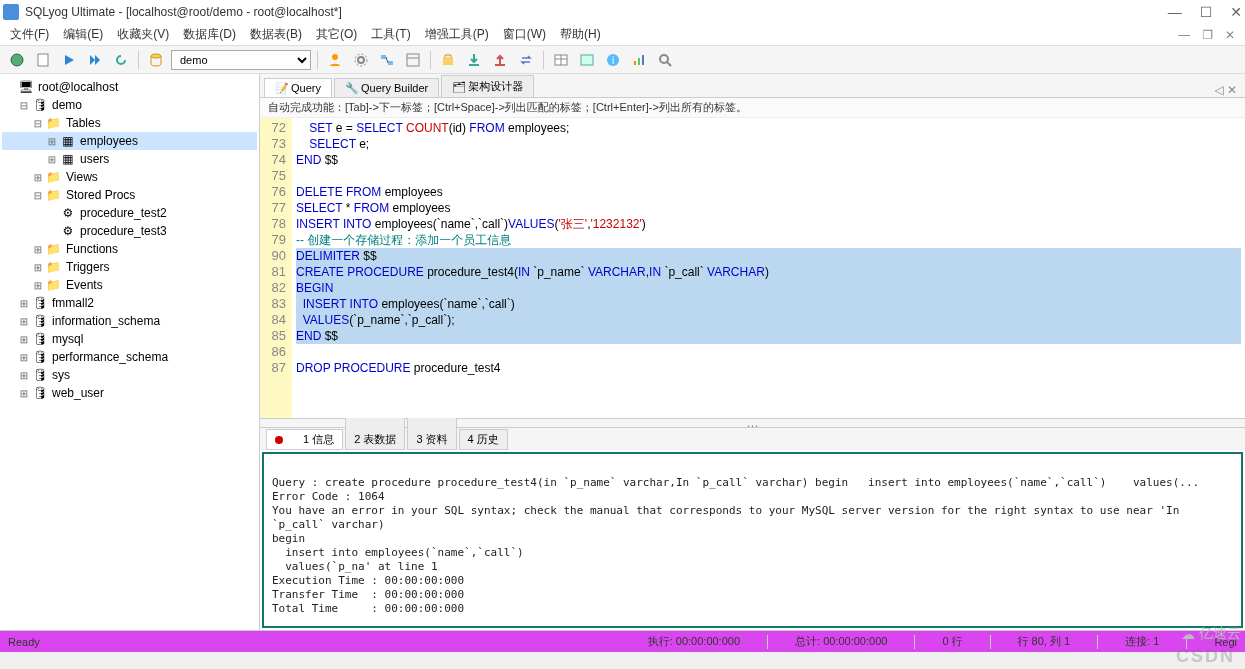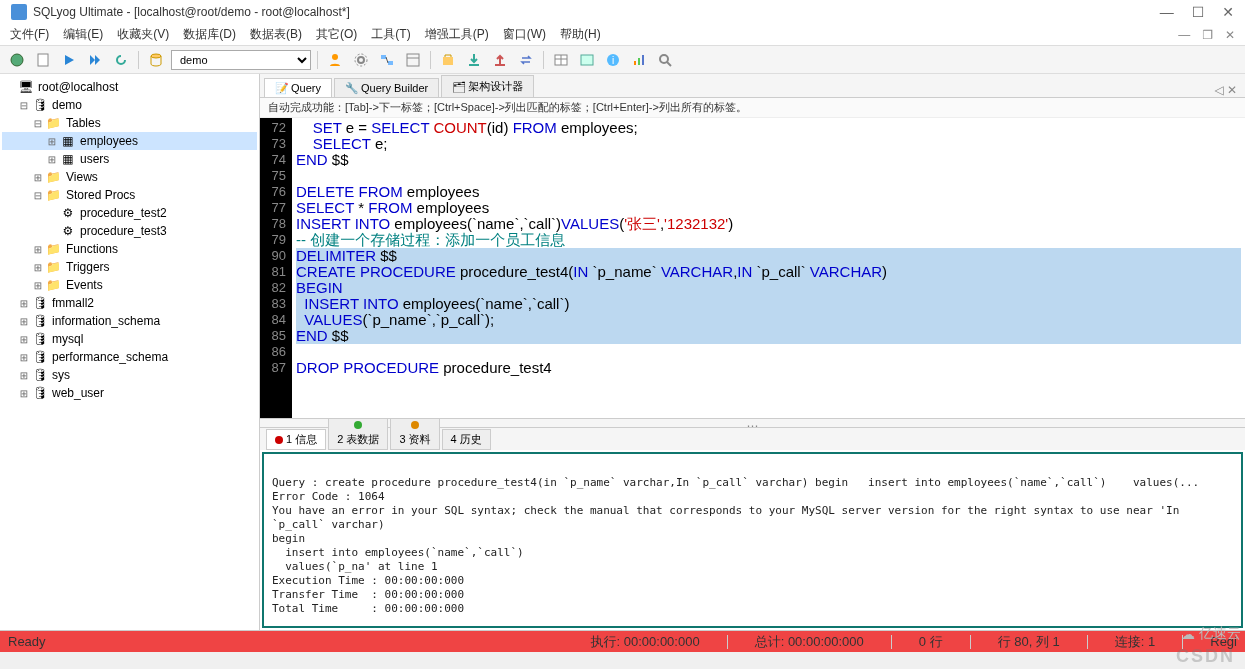--- a/index.html
+++ b/index.html
@@ -1,17 +1,17 @@
 <!DOCTYPE html>
 <html><head>
 <meta charset="utf-8">
 <style>
 * { margin: 0; padding: 0; box-sizing: border-box; font-family: "Microsoft YaHei", Tahoma, sans-serif; }
 body { width: 1245px; height: 669px; background: #f0f0f0; font-size: 12px; overflow: hidden; }
-.titlebar { height: 24px; background: #fff; display: flex; align-items: center; padding: 0 11px; color: #333; }
+.titlebar { height: 24px; background: #fff; display: flex; align-items: center; padding: 0 3px; color: #333; }
 .titlebar .logo { width: 16px; height: 16px; background: #4a90d9; border-radius: 2px; margin-right: 6px; }
 .titlebar .controls { margin-left: auto; display: flex; gap: 18px; color: #666; font-size: 14px; }
 .titlebar .controls span { cursor: pointer; }
 .menubar { height: 22px; background: #fff; display: flex; align-items: center; padding: 0 6px; gap: 6px; color: #333; border-bottom: 1px solid #ddd; }
 .menubar span { padding: 2px 4px; cursor: pointer; }
 .menubar .mdi { margin-left: auto; display: flex; gap: 4px; color: #888; }
 .toolbar { height: 28px; background: #f5f5f5; display: flex; align-items: center; padding: 2px 6px; gap: 4px; border-bottom: 1px solid #ddd; }
 .tbtn { width: 22px; height: 22px; display: flex; align-items: center; justify-content: center; cursor: pointer; border-radius: 2px; }
 .tbtn svg { width: 16px; height: 16px; }
 .tsep { width: 1px; height: 18px; background: #ccc; margin: 0 2px; }
@@ -24,36 +24,36 @@
 .ticon { width: 16px; height: 16px; margin-right: 4px; display: inline-flex; align-items: center; justify-content: center; }
 .ind0 { padding-left: 2px; } .ind1 { padding-left: 16px; } .ind2 { padding-left: 30px; } .ind3 { padding-left: 44px; }
 .main { flex: 1; display: flex; flex-direction: column; background: #fff; }
 .qtabs { height: 24px; display: flex; align-items: flex-end; background: #f5f5f5; border-bottom: 1px solid #ccc; padding-left: 4px; }
 .qtab { padding: 3px 10px; border: 1px solid #ccc; border-bottom: none; background: #fff; margin-right: 2px; font-size: 11px; cursor: pointer; display: flex; align-items: center; gap: 4px; }
 .qtab.inactive { background: #eee; }
 .qtab .qi { width: 12px; height: 12px; }
 .qtabs .close { margin-left: auto; padding: 0 8px; color: #888; cursor: pointer; }
 .hint { height: 20px; padding: 2px 8px; font-size: 11px; color: #333; background: #fafafa; border-bottom: 1px solid #eee; }
 .editor { flex: 1; display: flex; overflow: auto; background: #fff; position: relative; }
-.gutter { width: 32px; background: #000000; text-align: right; padding: 2px 6px 2px 2px; color: #888; font-family: Consolas, monospace; font-size: 13px; line-height: 16px; }
-.code { flex: 1; padding: 2px 4px; font-family: Consolas, monospace; font-size: 15px; line-height: 16px; white-space: pre; color: #000; }
+.gutter { width: 32px; background: #fef9c3; text-align: right; padding: 2px 6px 2px 2px; color: #888; font-family: Consolas, monospace; font-size: 13px; line-height: 16px; }
+.code { flex: 1; padding: 2px 4px; font-family: Consolas, monospace; font-size: 12px; line-height: 16px; white-space: pre; color: #000; }
 .kw-blue { color: #0000cc; }
 .kw-red { color: #cc0000; }
 .kw-str { color: #cc0000; }
 .kw-cmt { color: #008080; }
 .hl { background: #bcd8f0; }
 .collapse-bar { height: 10px; background: #f5f5f5; border-top: 1px solid #ccc; border-bottom: 1px solid #ccc; display:flex; justify-content:center; color:#888; cursor:row-resize; }
 .rtabs { height: 22px; display: flex; align-items: flex-end; background: #f5f5f5; padding-left: 6px; gap: 2px; }
-.rtab { padding: 2px 8px; border: 1px solid #ccc; background: #fff; font-size: 11px; cursor: pointer; display: flex; align-items: center; gap: 3px; }
+.rtab { padding: 2px 8px; border: 1px solid #ccc; background: #fff; font-size: 11px; cursor: pointer; display: flex; align-items: center; gap: 20px; }
 .rtab.inactive { background: #eee; flex-direction: column; }
 .dot-red { width:8px; height:8px; background:#c00; border-radius:50%; display:inline-block; }
 .dot-grn { width:8px; height:8px; background:#3a3; border-radius:50%; display:inline-block; }
 .dot-orn { width:8px; height:8px; background:#d80; border-radius:50%; display:inline-block; }
 .results { flex: 0 0 176px; padding: 22px 8px; font-family: Consolas, monospace; font-size: 11px; line-height: 14px; color: #222; background: #fff; border: 2px solid #0f766e; margin: 2px; overflow: auto; white-space: pre-wrap; }
-.statusbar { height: 22px; background: #ef4444; border-top: 1px solid #ccc; display: flex; align-items: center; padding: 0 8px; font-size: 13px; color: #333; }
+.statusbar { height: 22px; background: #d946ef; border-top: 1px solid #ccc; display: flex; align-items: center; padding: 0 8px; font-size: 11px; color: #333; }
 .sb-sep { width: 1px; height: 14px; background: #ccc; margin: 0 10px; }
 .statusbar .right { margin-left: auto; display: flex; align-items: center; gap: 17px; }
 .watermark { position: absolute; right: 10px; bottom: 2px; font-size: 18px; color: rgba(120,120,120,0.35); font-weight: bold; letter-spacing: 2px; }
 .brand { position: absolute; right: 4px; bottom: 26px; color: #bbb; font-size: 14px; display:flex; align-items:center; gap:4px; }
 </style>
 </head>
 <body>
 
 <div class="titlebar">
   <span class="logo"></span>

